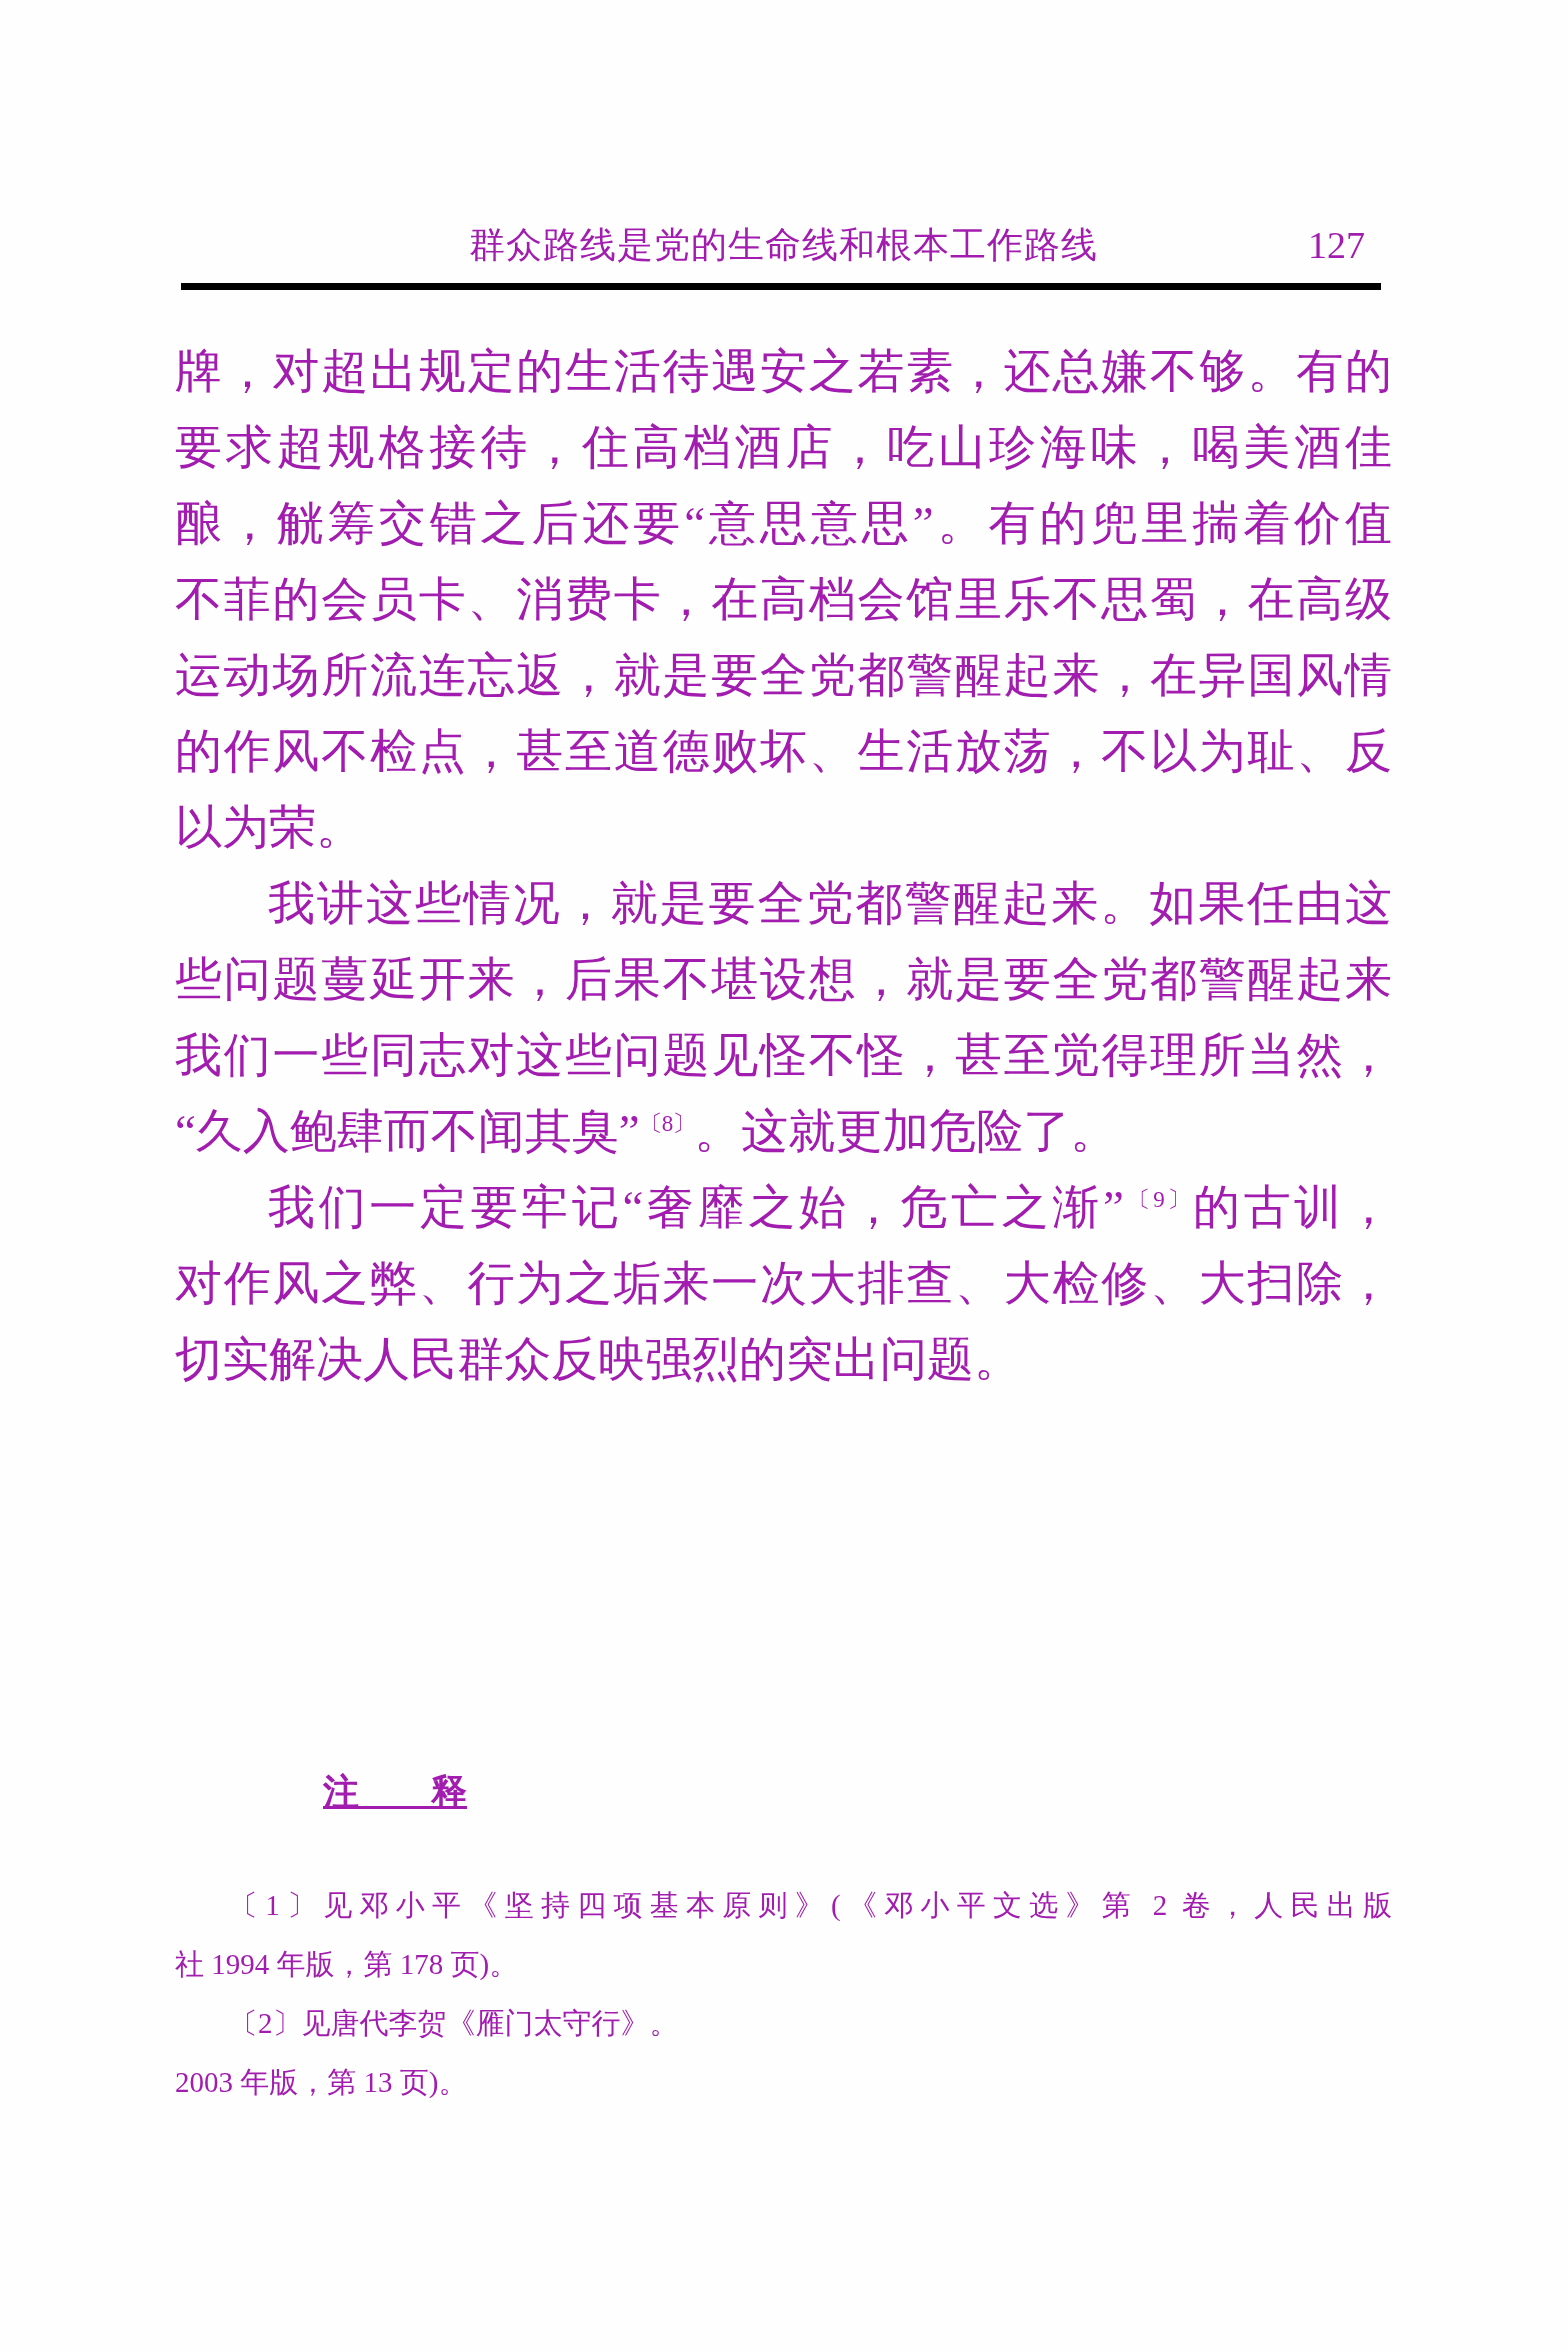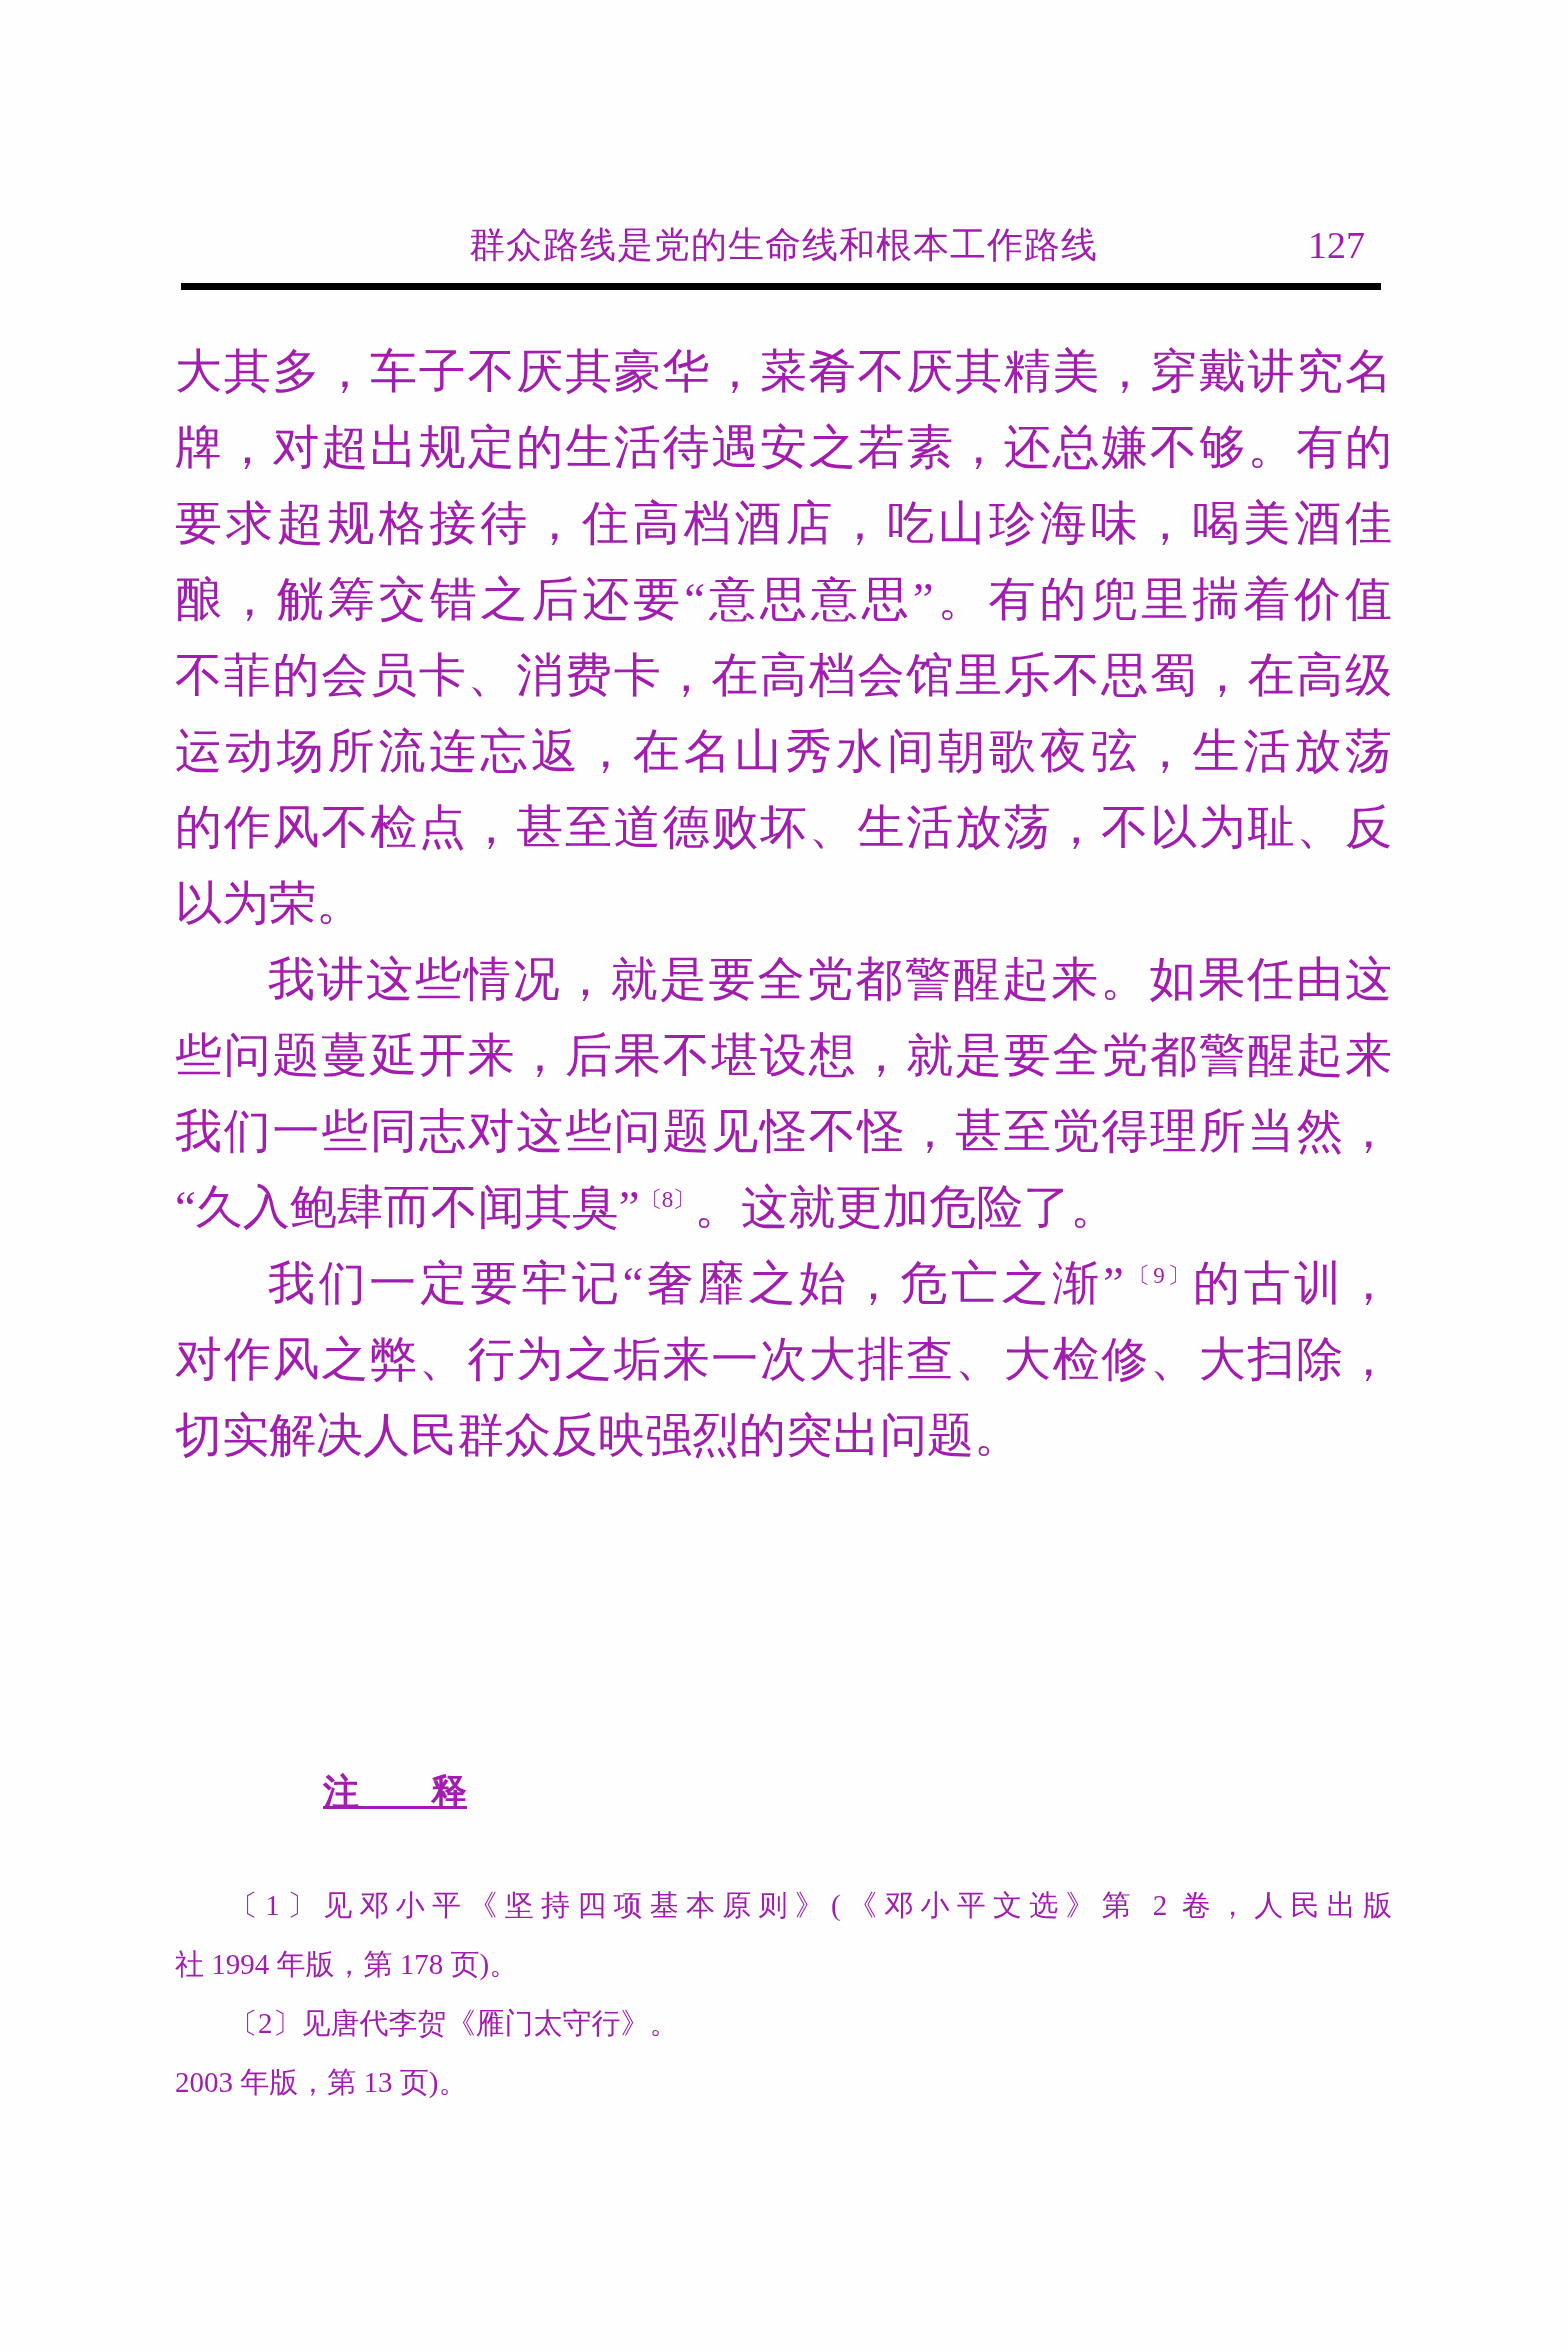--- a/index.html
+++ b/index.html
@@ -70,26 +70,25 @@
 <div class="page">
 
   <div class="header">
     <div class="header-title">群众路线是党的生命线和根本工作路线</div>
     <div class="page-number">127</div>
   </div>
 
   <div class="header-rule"></div>
 
   <div class="body-text" id="body-text">
-      <div class="line fill"><span>大其多，车子不厌其豪华，菜肴不厌其精美，穿戴讲究名</span></div>
       <div class="line fill"><span>牌，对超出规定的生活待遇安之若素，还总嫌不够。有的</span></div>
       <div class="line fill"><span>要求超规格接待，住高档酒店，吃山珍海味，喝美酒佳</span></div>
       <div class="line fill"><span>酿，觥筹交错之后还要“意思意思”。有的兜里揣着价值</span></div>
       <div class="line fill"><span>不菲的会员卡、消费卡，在高档会馆里乐不思蜀，在高级</span></div>
-      <div class="line fill"><span>运动场所流连忘返，在名山秀水间朝歌夜弦，生活放荡</span></div>
+      <div class="line fill"><span>运动场所流连忘返，就是要全党都警醒起来，在异国风情</span></div>
       <div class="line fill"><span>的作风不检点，甚至道德败坏、生活放荡，不以为耻、反</span></div>
       <div class="line"><span>以为荣。</span></div>
       <div class="line fill indent"><span>我讲这些情况，就是要全党都警醒起来。如果任由这</span></div>
       <div class="line fill"><span>些问题蔓延开来，后果不堪设想，就是要全党都警醒起来</span></div>
       <div class="line fill"><span>我们一些同志对这些问题见怪不怪，甚至觉得理所当然，</span></div>
       <div class="line"><span>“久入鲍肆而不闻其臭”</span><sup>〔8〕</sup><span>。这就更加危险了。</span></div>
       <div class="line fill indent"><span>我们一定要牢记“奢靡之始，危亡之渐”</span><sup>〔9〕</sup><span>的古训，</span></div>
       <div class="line fill"><span>对作风之弊、行为之垢来一次大排查、大检修、大扫除，</span></div>
       <div class="line"><span>切实解决人民群众反映强烈的突出问题。</span></div>
     </div>

